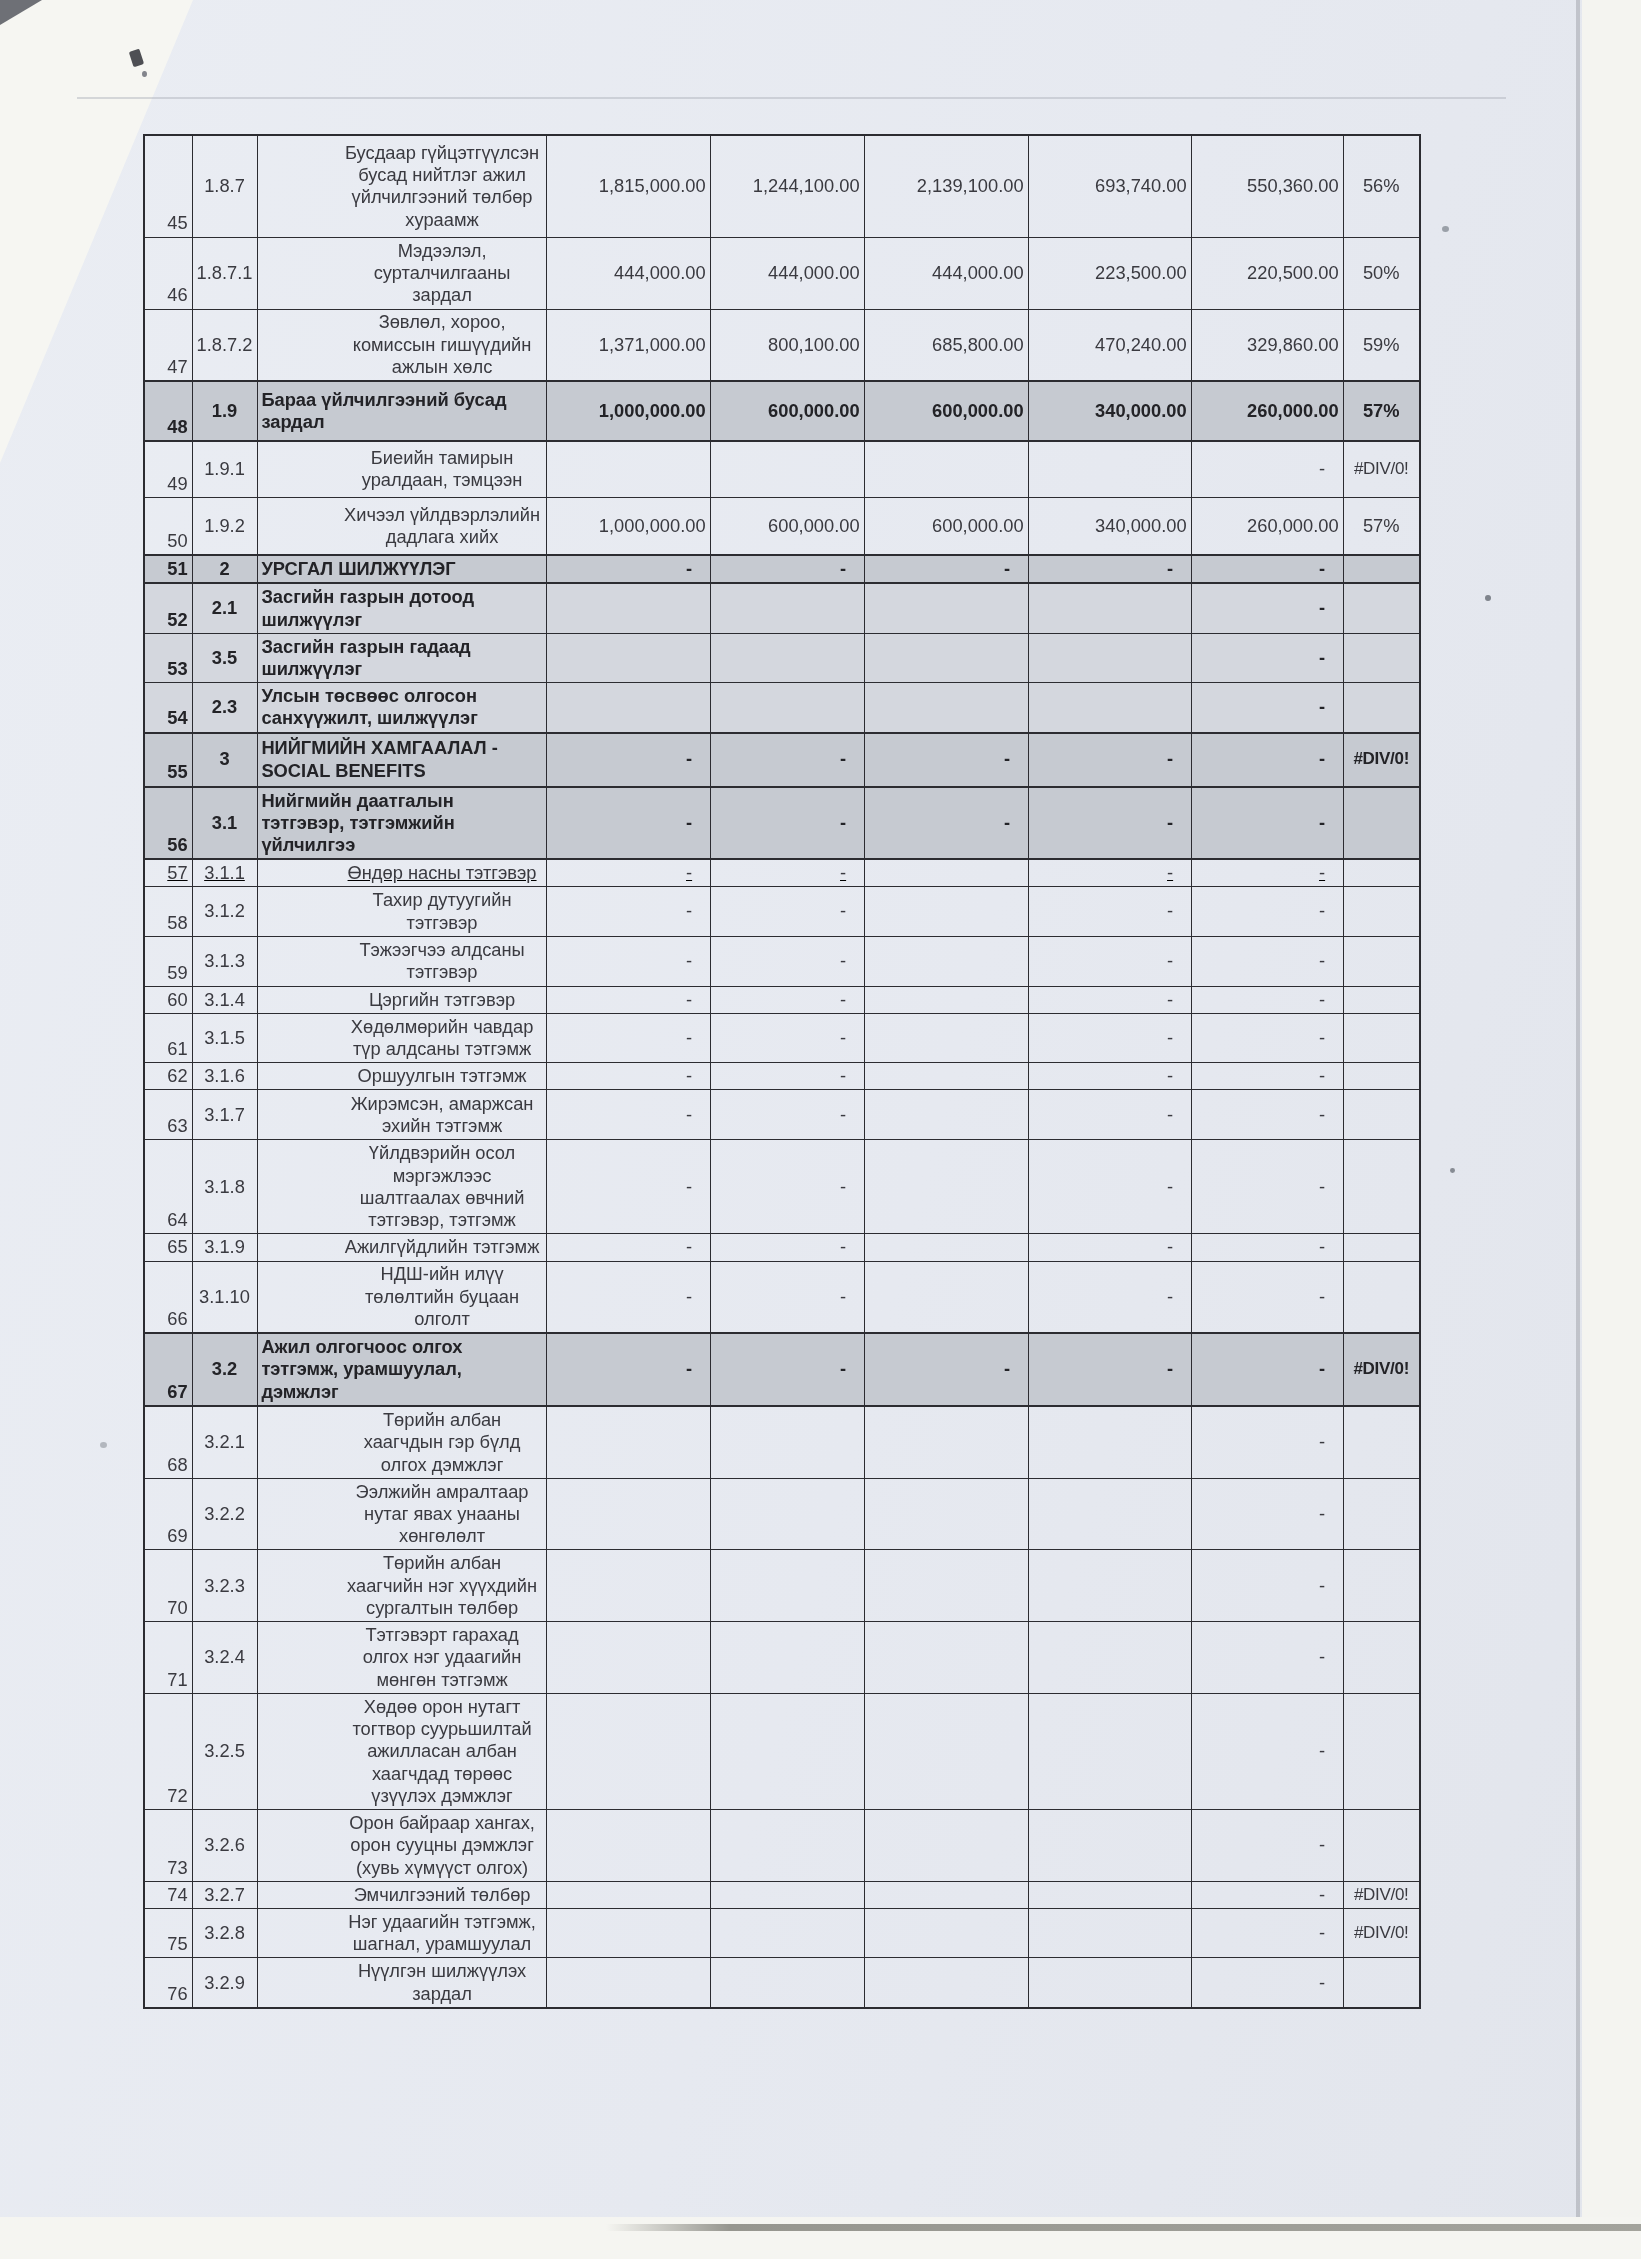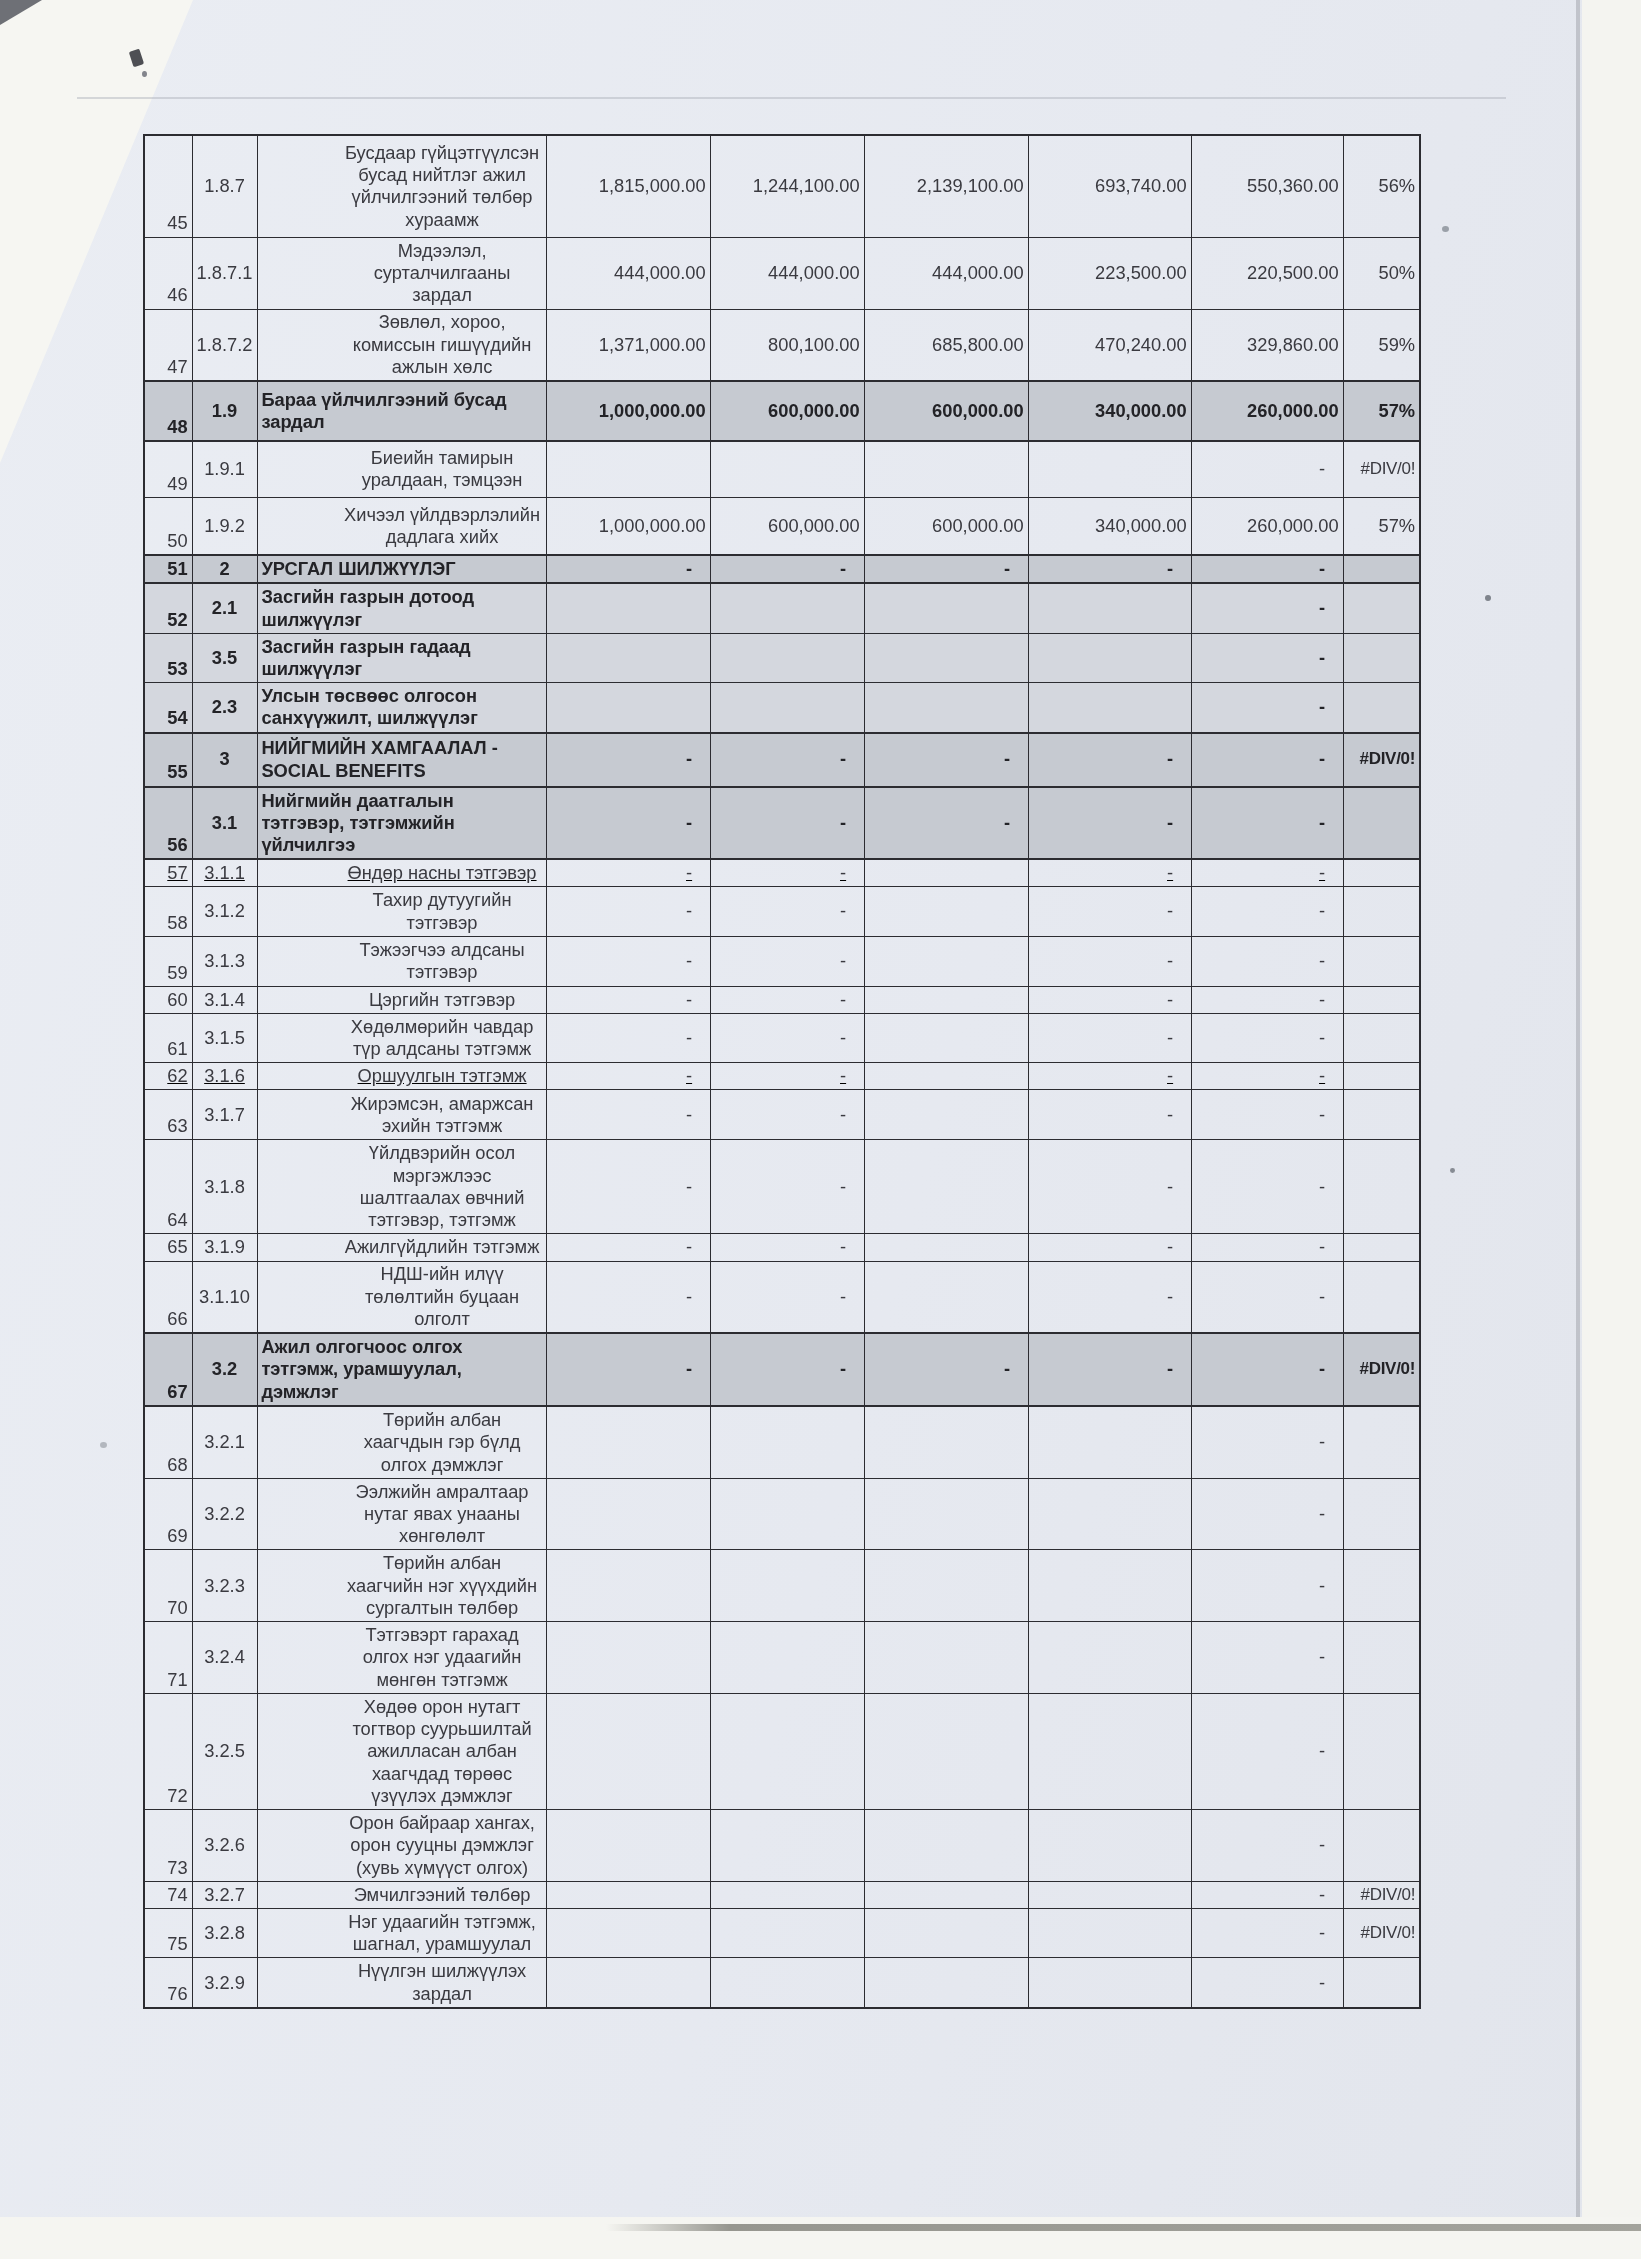--- a/index.html
+++ b/index.html
@@ -78,21 +78,21 @@
   }
   tr.section-light td{
     background:#d4d7de;font-weight:700;color:#232327;
   }
   td.c-num{vertical-align:bottom;text-align:right;padding:0 1.9px 1.9px 5.8px;}
   td.c-code{text-align:center;vertical-align:middle;padding:0 1px;}
   td.c-desc{vertical-align:middle;text-align:left;padding:2.9px 3.9px 2.9px 7.7px;}
   tr.item td.c-desc{padding-left:85px;text-align:center;}
   td.c-val{text-align:right;vertical-align:middle;padding-right:11.6px;}
   td.c-val.dash{padding-right:17.4px;}
-  td.c-pct{text-align:right;vertical-align:middle;padding-right:6.8px;}
+  td.c-pct{text-align:center;vertical-align:middle;padding-right:6.8px;}
   td.c-pct.err{font-size:17px;letter-spacing:-0.3px;}
 </style>
 </head>
 <body>
 
 <div class="scan">
   <div class="paper"></div>
 
   <div class="corner-wedge"></div>
   <div class="corner-dark"></div>
@@ -302,21 +302,21 @@
             <td class="c-num">61</td>
             <td class="c-code">3.1.5</td>
             <td class="c-desc">Хөдөлмөрийн чавдар түр алдсаны тэтгэмж</td>
             <td class="c-val dash">-</td>
             <td class="c-val dash">-</td>
             <td class="c-val"></td>
             <td class="c-val dash">-</td>
             <td class="c-val dash">-</td>
             <td class="c-pct"></td>
           </tr>
-          <tr class="item" style="height: 24px; text-decoration: underline;">
+          <tr class="item" style="height: 24px;">
             <td class="c-num">62</td>
             <td class="c-code">3.1.6</td>
             <td class="c-desc">Оршуулгын тэтгэмж</td>
             <td class="c-val dash">-</td>
             <td class="c-val dash">-</td>
             <td class="c-val"></td>
             <td class="c-val dash">-</td>
             <td class="c-val dash">-</td>
             <td class="c-pct"></td>
           </tr>

